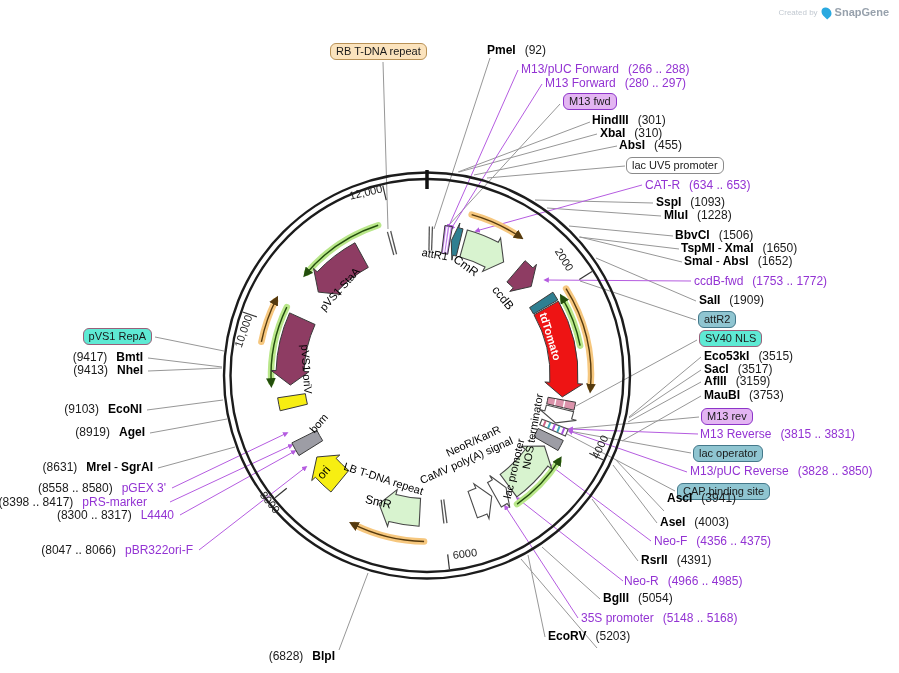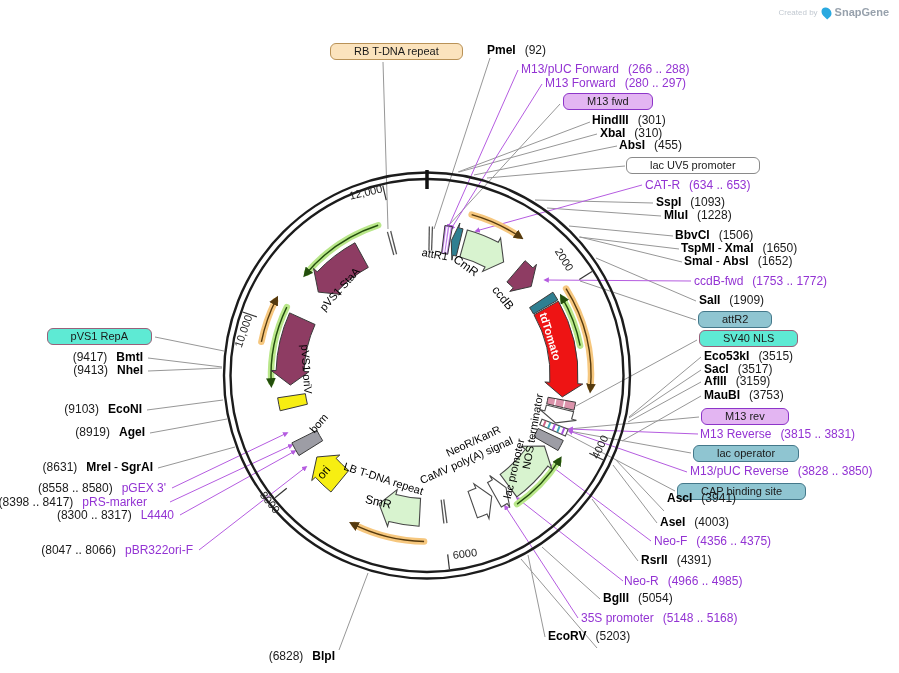--- a/index.html
+++ b/index.html
@@ -31,21 +31,21 @@
   .sK{stroke:#cc6688;stroke-width:2}
 
   .lbl{position:absolute;font-size:12px;line-height:13px;white-space:nowrap;color:#000}
   .en{font-weight:bold}
   .ep{margin-left:9px;color:#1a1a1a}
   .epl{margin-right:9px;color:#1a1a1a}
   .dash{margin:0 3px}
   .prim{color:#9333d3}
   .prim .ep{color:#9333d3}
   .box{position:absolute;font-size:11px;line-height:15px;white-space:nowrap;
-       border:1px solid #888;border-radius:6px;padding:0 23px;color:#1a1a1a}
+       border:1px solid #888;border-radius:6px;padding:0 5px;color:#1a1a1a}
   .box-tan{background:#fbe3bd;border-color:#b99257}
   .box-purple{background:#e3b5f2;border-color:#8d35c9}
   .box-white{background:#fff;border-color:#8a8a8a}
   .box-teal{background:#8fc5d1;border-color:#44788a}
   .box-pink{background:#5eead4;border-color:#99607a}
   .rot{position:absolute;font-size:11px;white-space:nowrap;transform-origin:0 0;color:#000}
   .rot.wb{color:#fff;font-weight:bold}
   .tickl{position:absolute;font-size:11px;white-space:nowrap;transform-origin:0 0;color:#222}
   .ptitle{position:absolute;left:327px;top:359px;width:200px;text-align:center;
           font-size:15px;font-weight:bold;color:#000}

